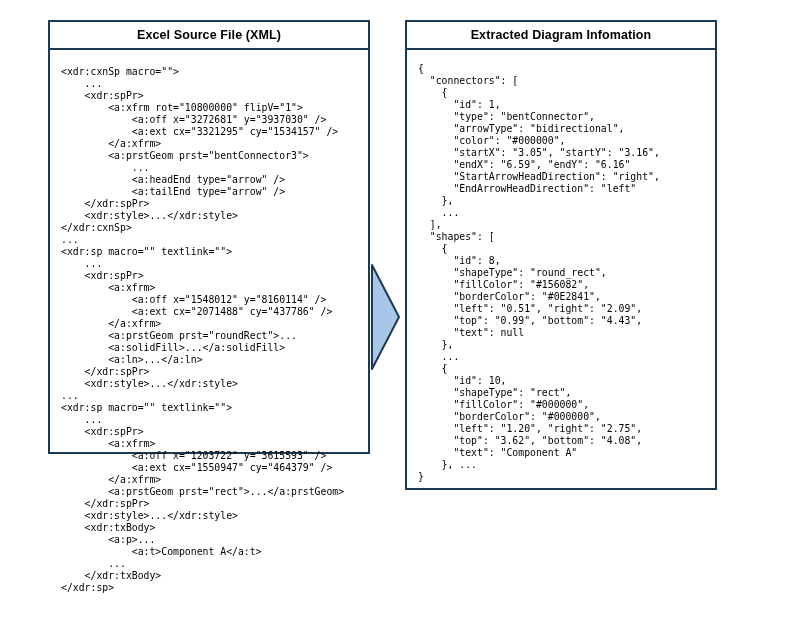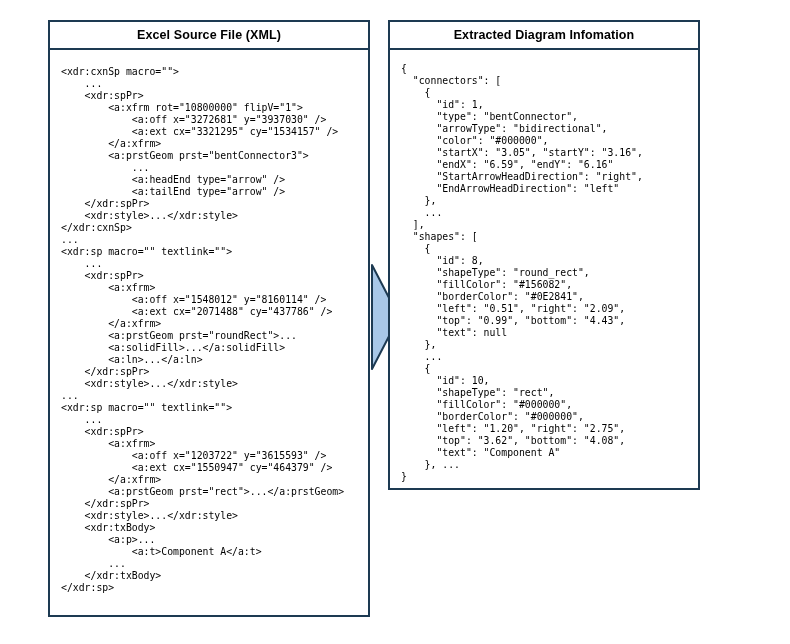--- a/index.html
+++ b/index.html
@@ -9,22 +9,22 @@
     position: relative;
     font-family: "Liberation Sans", sans-serif;
     overflow: hidden;
   }
   .panel {
     position: absolute;
     background: #ffffff;
     border: 2px solid #1d3a52;
     box-sizing: border-box;
   }
-  .panel-left  { left: 48px;  top: 20px; width: 322px; height: 597px; }
-  .panel-right { left: 388px; top: 20px; width: 312px; height: 470px; }
+  .panel-left  { left: 48px;  top: 20px; width: 322px; height: 434px; }
+  .panel-right { left: 405px; top: 20px; width: 312px; height: 470px; }
   .panel-header {
     height: 26px;
     border-bottom: 2px solid #1d3a52;
     display: flex; align-items: center; justify-content: center;
     font-weight: bold;
     font-size: 12.5px;
     color: #000000;
     letter-spacing: 0.1px;
   }
   .code {

